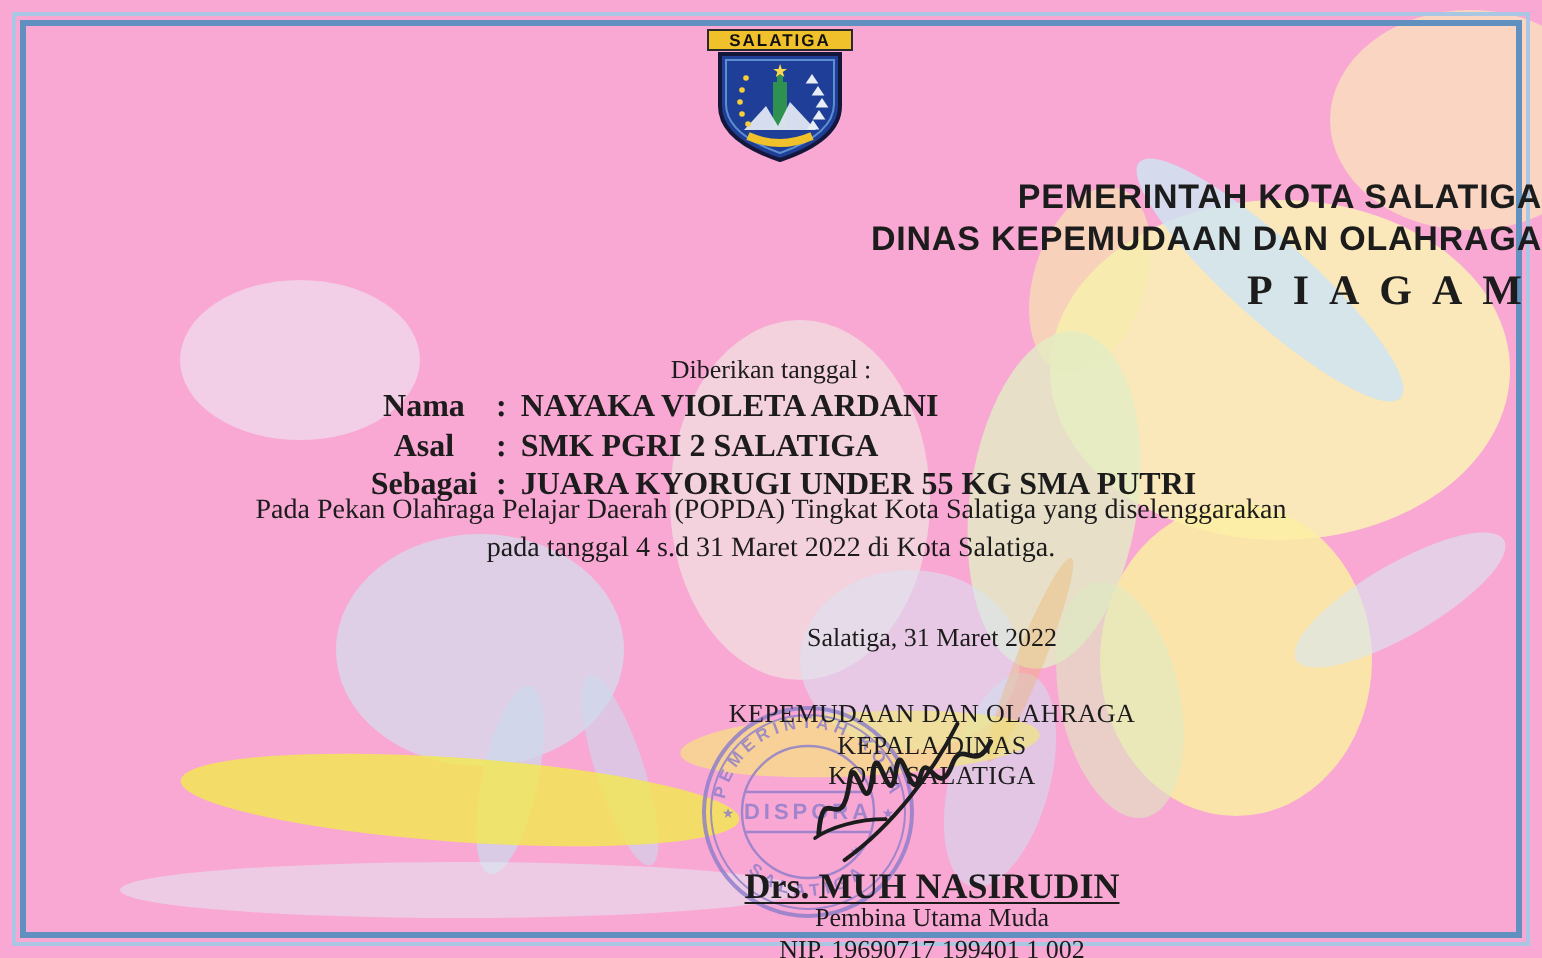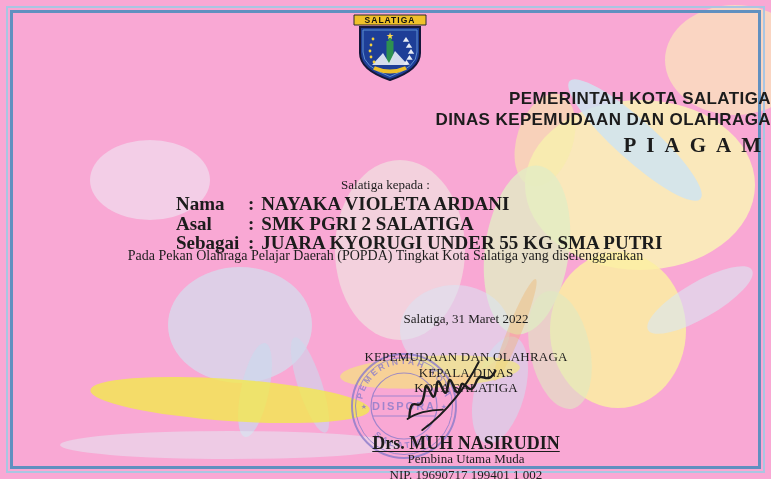--- a/index.html
+++ b/index.html
@@ -18,21 +18,21 @@
   .emblem{position:absolute;left:350px;top:13px;z-index:3;}
   
   .header-block{position:absolute;top:88px;left:0;width:100%;text-align:right;z-index:3;}
   .org-line{font-family:"Liberation Sans","DejaVu Sans",sans-serif;font-weight:700;font-size:17px;line-height:21px;letter-spacing:.4px;}
   .cert-title{font-size:21px;font-weight:700;letter-spacing:10px;padding-left:10px;margin-top:3px;line-height:24px;}
   .nomor{font-size:12.5px;line-height:15px;}
   .nomor-gap{display:inline-block;width:44px;}
   .intro{position:absolute;top:177px;left:0;width:100%;text-align:center;font-size:13px;z-index:3;}
   
   .fields{position:absolute;left:176px;top:194px;z-index:3;}
-  .field-row{display:flex;font-weight:700;font-size:19px;line-height:19.5px;}
+  .field-row{display:flex;font-weight:700;font-size:16px;line-height:19.5px;text-align:center;}
   .field-label{width:72px;}
   .field-sep{margin-right:7px;}
   
   .body-par{position:absolute;top:246px;left:0;width:100%;text-align:center;font-size:14px;line-height:19px;z-index:3;}
   
   .sig-block{position:absolute;left:335px;top:311px;width:262px;text-align:center;z-index:3;}
   .sig-date{font-size:13px;margin-bottom:22px;}
   .sig-org{font-size:13px;line-height:15.5px;letter-spacing:.2px;}
   .sig-space{height:39px;}
   .sig-name{font-size:18px;font-weight:700;text-decoration:underline;text-underline-offset:2px;line-height:16px;}
@@ -97,21 +97,21 @@
     </g>
     <path d="M24,55 Q40,62 56,55" stroke="#f0c12a" stroke-width="4" fill="none"></path>
   </svg>
 
   <div class="header-block">
     <div class="org-line">PEMERINTAH KOTA SALATIGA</div>
     <div class="org-line">DINAS KEPEMUDAAN DAN OLAHRAGA</div>
     <div class="cert-title">PIAGAM</div>
   </div>
 
-  <div class="intro">Salatiga kepada :</div>
+  <div class="intro">Diberikan tanggal :</div>
 
   <div class="fields">
     <div class="field-row">
       <span class="field-label">Nama</span>
       <span class="field-sep">:</span>
       <span class="field-value">NAYAKA VIOLETA ARDANI</span>
     </div>
     <div class="field-row">
       <span class="field-label">Asal</span>
       <span class="field-sep">:</span>
@@ -119,20 +119,21 @@
     </div>
     <div class="field-row">
       <span class="field-label">Sebagai</span>
       <span class="field-sep">:</span>
       <span class="field-value">JUARA KYORUGI UNDER 55 KG SMA PUTRI</span>
     </div>
   </div>
 
   <div class="body-par">
     <div>Pada Pekan Olahraga Pelajar Daerah (POPDA) Tingkat Kota Salatiga yang diselenggarakan</div>
+    <div>pada tanggal 4 s.d 31 Maret 2022 di Kota Salatiga.</div>
   </div>
 
   <svg class="stamp" width="112" height="112" viewBox="-56 -56 112 112">
     <defs>
       <path id="arc-top" d="M -42 0 A 42 42 0 0 1 42 0"></path>
       <path id="arc-bottom" d="M -42 0 A 42 42 0 0 0 42 0"></path>
     </defs>
     <g stroke="#8b7ccb" fill="none">
       <circle r="52" stroke-width="2"></circle>
       <circle r="48.5" stroke-width="1"></circle>

